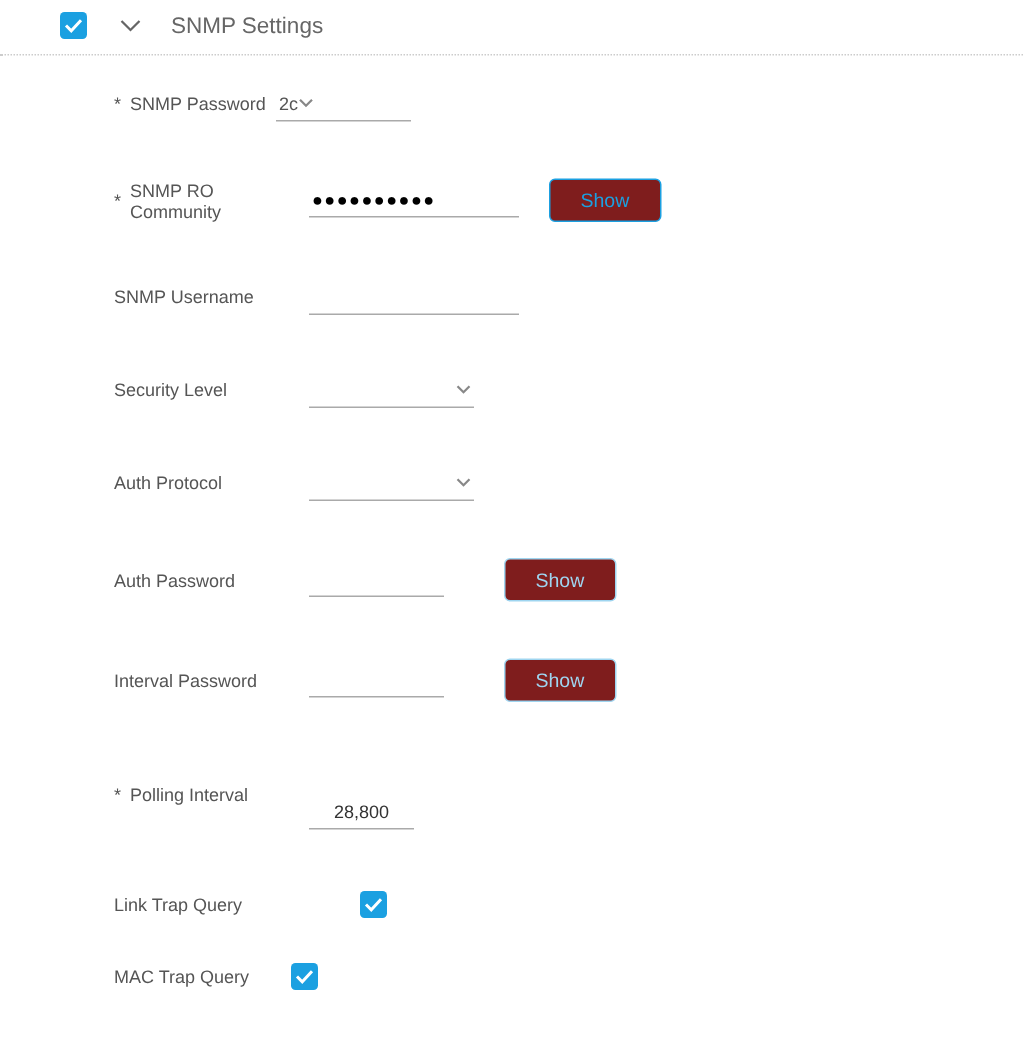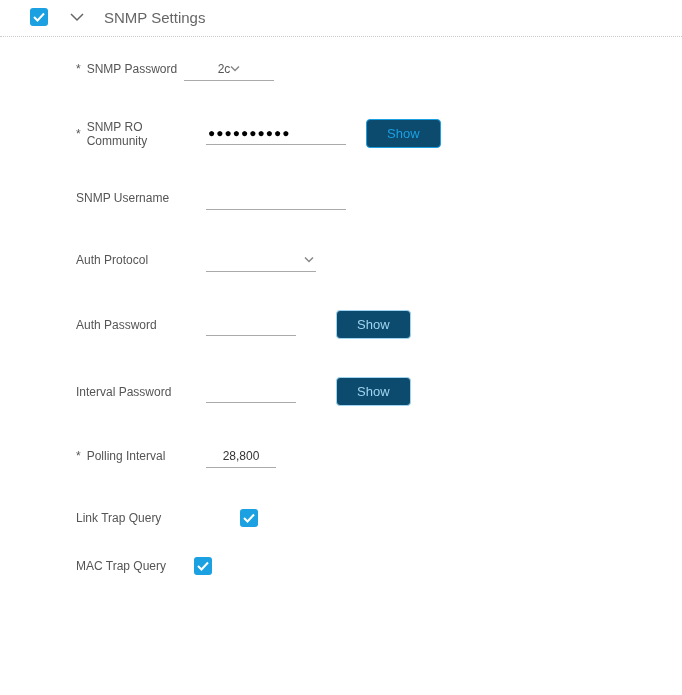--- a/index.html
+++ b/index.html
@@ -8,21 +8,21 @@
       padding: 0;
       font-family: Arial, Helvetica, sans-serif;
       font-size: 12px;
       color: #555;
       background: #fff;
       width: 682px;
     }
     .header-row {
       display: flex;
       align-items: center;
-      padding: 8px 0 10px 30px;
+      padding: 8px 0 10px 40px;
       border-bottom: 1px dotted #ccc;
     }
     .header-check {
       width: 18px;
       height: 18px;
       background: #1ba0e1;
       border-radius: 3px;
       position: relative;
       margin-right: 22px;
       cursor: pointer;
@@ -61,34 +61,34 @@
     .input-underline {
       border: none;
       border-bottom: 1px solid #aaa;
       padding: 4px 2px;
       font-size: 12px;
       outline: none;
       background: transparent;
       color: #333;
     }
     .input-underline.w140 { width: 140px; }
-    .input-underline.w70 { width: 70px; text-align: center; }
+    .input-underline.w70 { width: 70px; text-align: center; margin-top: 24px; }
     .input-underline.w90 { width: 90px; }
     .select-underline {
       border-bottom: 1px solid #aaa;
       padding: 4px 2px;
       display: inline-flex;
       align-items: center;
       cursor: pointer;
     }
-    .select-underline.w90 { width: 90px; justify-content: center; }
+    .select-underline.w90 { width: 90px; justify-content: flex-start; }
     .select-underline.w110 { width: 110px; justify-content: space-between; }
     .btn-show {
       border: 1px solid #1ba0e1;
-      background: #0c4a6e;
+      background: #7f1d1d;
       color: #1ba0e1;
       border-radius: 4px;
       padding: 6px 20px;
       font-size: 13px;
       cursor: pointer;
       margin-left: 20px;
     }
     .btn-show.faded {
       color: #9fd5f0;
       border-color: #9fd5f0;
@@ -157,37 +157,50 @@
     <button class="btn-show">Show</button>
   </div>
 
   <div class="field-row">
     <div class="label">
       <span>SNMP Username</span>
     </div>
     <input class="input-underline w140" value="" style="">
   </div>
 
-
-  <div class="field-row">
-    <div class="label">
-      <span>Auth Protocol</span>
+  <div class="field-row">
+    <div class="label">
+      <span>Security Level</span>
     </div>
     <div class="select-underline w110">
       <span></span>
       <span class="caret">
         <svg width="10" height="8" viewBox="0 0 10 8">
             <path d="M1 1.5 L5 5.5 L9 1.5" stroke="#888" stroke-width="1.5" fill="none"></path>
           </svg>
       </span>
     </div>
   </div>
 
   <div class="field-row">
     <div class="label">
+      <span>Auth Protocol</span>
+    </div>
+    <div class="select-underline w110">
+      <span></span>
+      <span class="caret">
+        <svg width="10" height="8" viewBox="0 0 10 8">
+            <path d="M1 1.5 L5 5.5 L9 1.5" stroke="#888" stroke-width="1.5" fill="none"></path>
+          </svg>
+      </span>
+    </div>
+  </div>
+
+  <div class="field-row">
+    <div class="label">
       <span>Auth Password</span>
     </div>
     <input type="password" class="input-underline w90" value="" style="">
     <button class="btn-show faded" style="margin-left:40px">Show</button>
   </div>
 
 
   <div class="field-row">
     <div class="label">
       <span>Interval Password</span>

